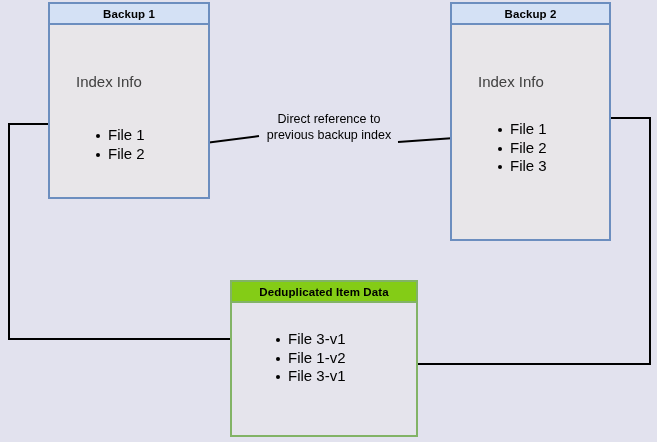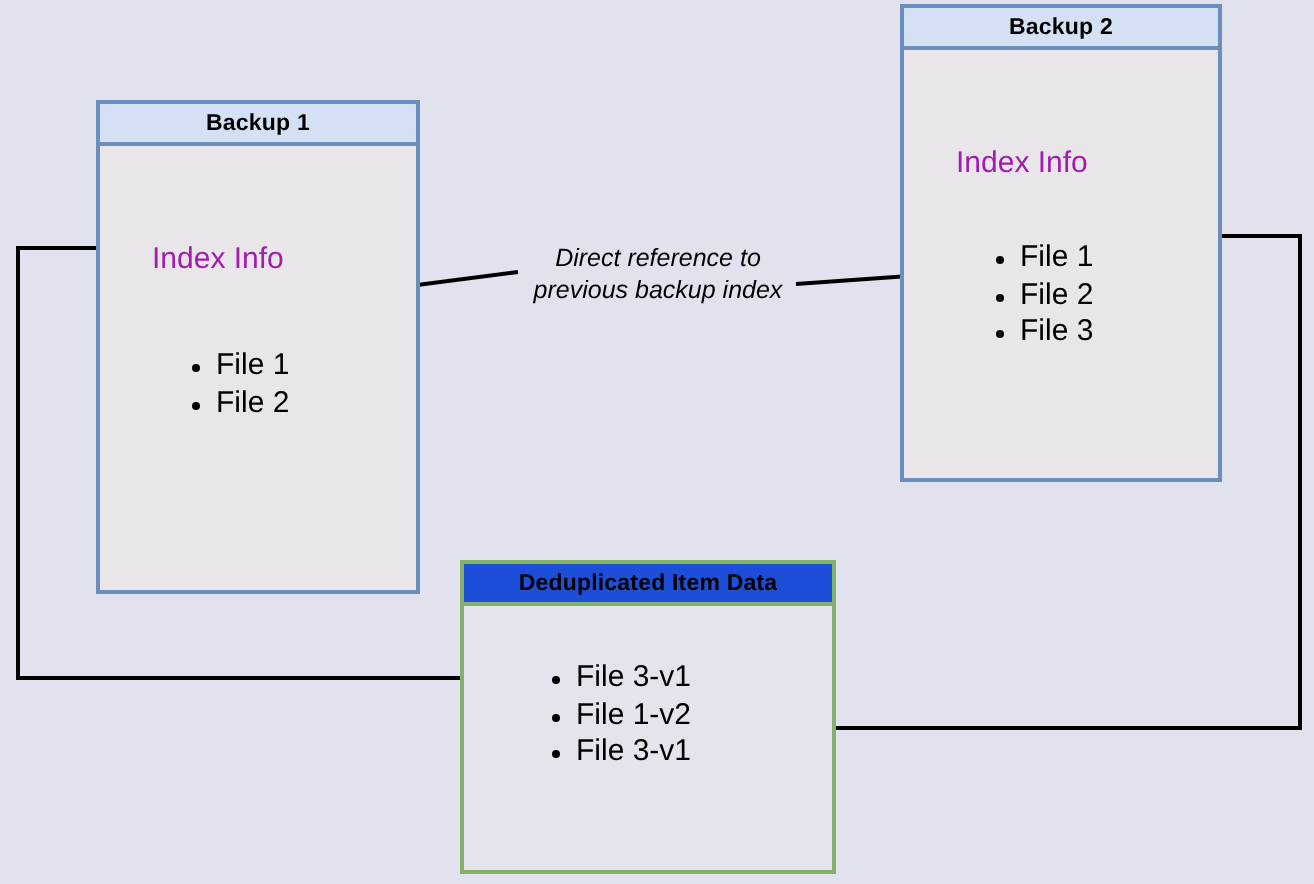--- a/index.html
+++ b/index.html
@@ -38,31 +38,31 @@
     border-bottom: 2px solid #6c8ebf;
     font-size: 11.5px;
     font-weight: bold;
     color: #000;
     display: flex;
     align-items: center;
     justify-content: center;
     letter-spacing: 0.1px;
   }
   .box.green .box-header {
-    background: #1d4ed8;
+    background: #84cc16;
     border-bottom-color: #82b366;
   }
   .box-body {
     position: relative;
     height: calc(100% - 21px);
   }
   .index-label {
     position: absolute;
     font-size: 15px;
-    color: #a21caf;
+    color: #404040;
     white-space: nowrap;
   }
   ul.file-list {
     position: absolute;
     margin: 0;
     padding: 0;
     list-style: none;
     text-align: center;
   }
   ul.file-list li {
@@ -108,21 +108,21 @@
 
   <polyline points="95,124 9,124 9,339 271,339" fill="none" stroke="#000" stroke-width="2" marker-end="url(#arrowFilled)"></polyline>
 
   <polyline points="573,118 650,118 650,364 373,364" fill="none" stroke="#000" stroke-width="2" marker-end="url(#arrowFilled)"></polyline>
 
   <line x1="259" y1="136" x2="166" y2="148" stroke="#000" stroke-width="2" marker-end="url(#arrowFilled)"></line>
 
   <line x1="497" y1="135" x2="398" y2="142" stroke="#000" stroke-width="2"></line>
 </svg>
 
-<div class="box" style="left:48px; top:2px; width:162px; height:247px;margin-top:48px;">
+<div class="box" style="left:48px; top:2px; width:162px; height:197px;">
   <div class="box-header">Backup 1</div>
   <div class="box-body">
     <div class="index-label" style="left:26px; top:48px;">Index Info</div>
     <ul class="file-list" style="left:44px; top:101px;">
       <li>File 1</li>
       <li>File 2</li>
     </ul>
   </div>
 </div>
 
@@ -142,16 +142,16 @@
   <div class="box-header">Deduplicated Item Data</div>
   <div class="box-body">
     <ul class="file-list" style="left:42px; top:27px;">
       <li>File 3-v1</li>
       <li>File 1-v2</li>
       <li>File 3-v1</li>
     </ul>
   </div>
 </div>
 
-<div class="edge-label" style="left:248px; top:122px; width:162px;font-style:italic;">
+<div class="edge-label" style="left:248px; top:112px; width:162px;">
   <div>Direct reference to</div>
   <div>previous backup index</div>
 </div>
 
 </body></html>

